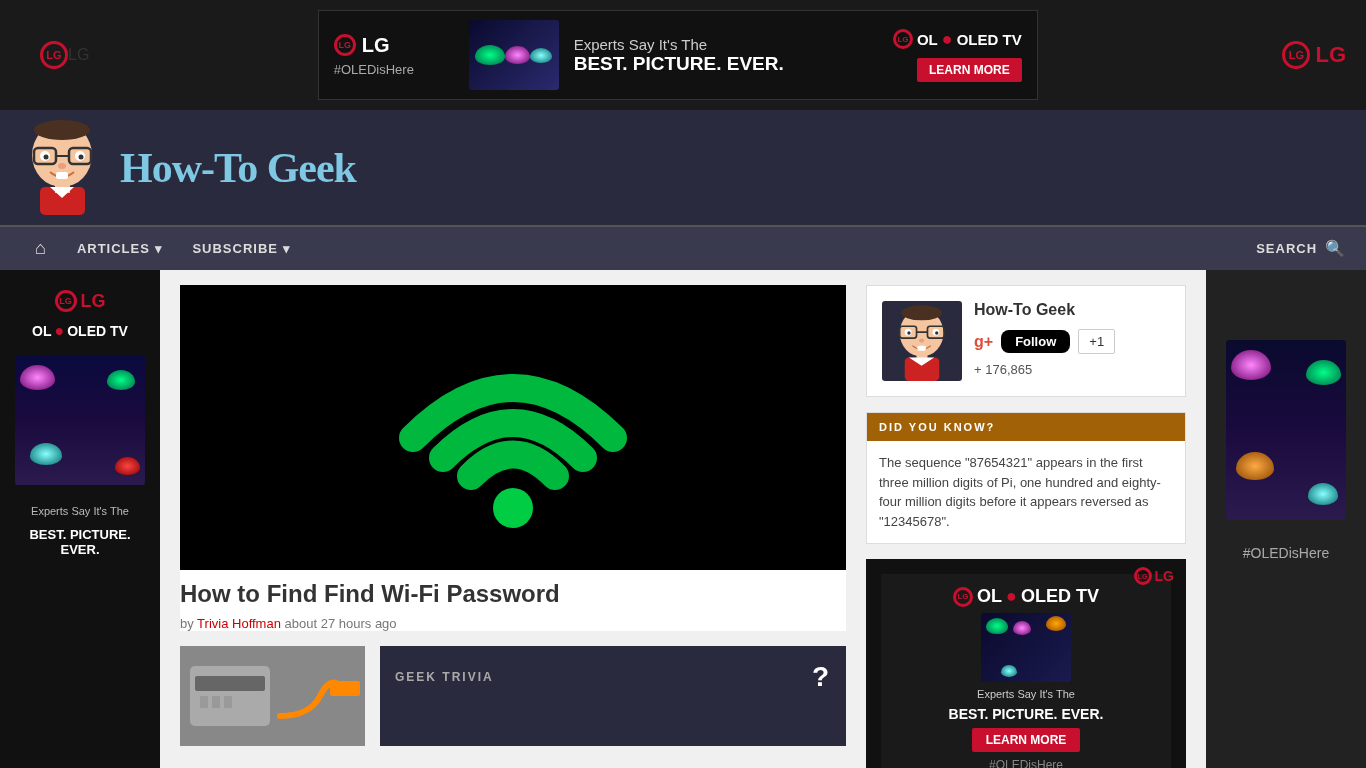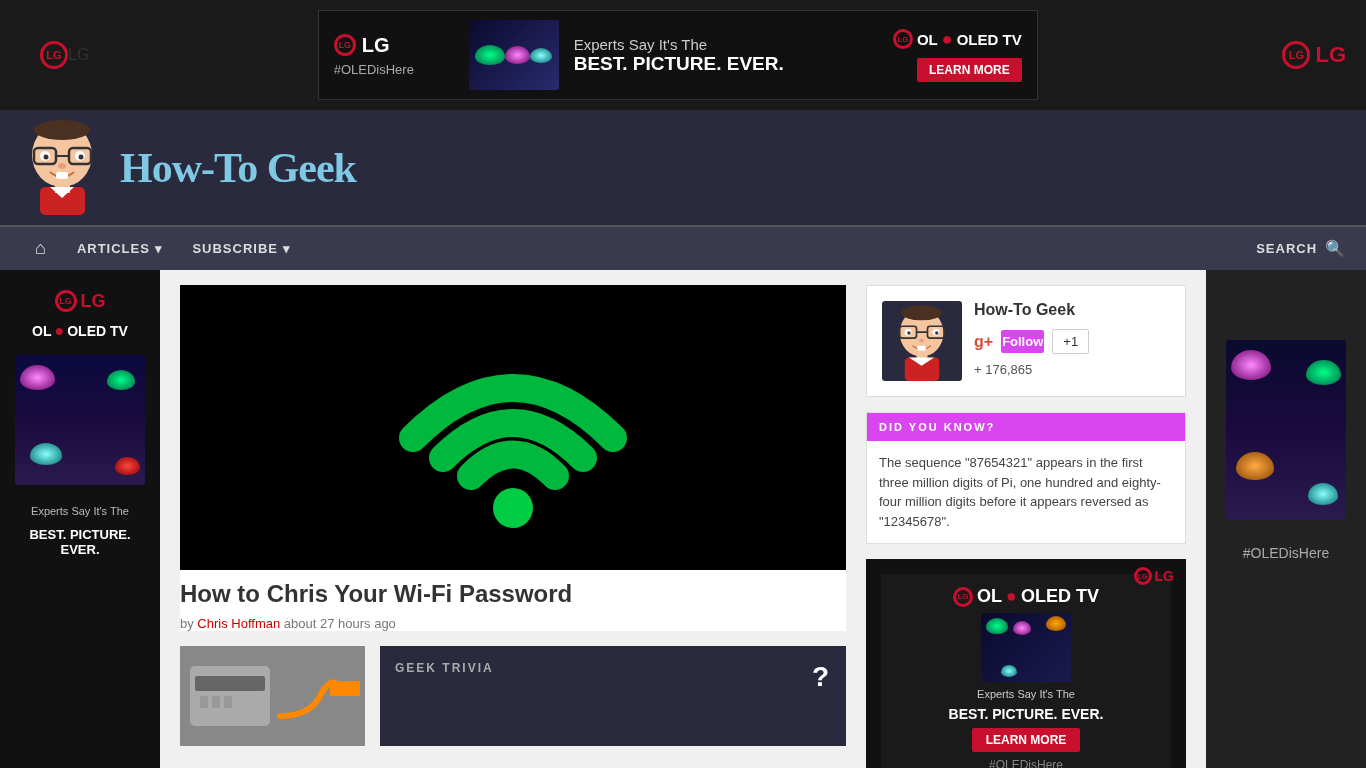--- a/index.html
+++ b/index.html
@@ -261,21 +261,21 @@
       flex: 1;
     }
     .trivia-header {
       font-size: 12px;
       font-weight: bold;
       text-transform: uppercase;
       letter-spacing: 2px;
       color: #aaa;
       margin-bottom: 12px;
       display: flex;
-      align-items: flex-start;
+      align-items: center;
       justify-content: space-between;
     }
     .trivia-q-mark {
       font-size: 28px;
       color: white;
       font-weight: bold;
     }
 
     
     .widget-htg-profile {
@@ -307,46 +307,46 @@
       align-items: center;
       gap: 8px;
       margin-bottom: 8px;
     }
     .google-plus-icon {
       color: #dd4b39;
       font-size: 16px;
       font-weight: bold;
     }
     .follow-btn {
-      background: #d946ef;
+      background: #000000;
       color: white;
       border: none;
-      padding: 4px 1px;
+      padding: 4px 14px;
       font-size: 13px;
       cursor: pointer;
-      border-radius: 2px;
+      border-radius: 8px;
       font-weight: bold;
     }
     .plus-one-btn {
       background: #fff;
       color: #333;
       border: 1px solid #ccc;
       padding: 4px 10px;
       font-size: 13px;
       cursor: pointer;
       border-radius: 2px;
     }
     .followers-count {
       font-size: 13px;
       color: #555;
     }
 
     
     .widget-section-header {
-      background: #d946ef;
+      background: #a16207;
       color: white;
       font-size: 11px;
       font-weight: bold;
       text-transform: uppercase;
       letter-spacing: 2px;
       padding: 8px 12px;
       margin-bottom: 0;
     }
     .widget-dyk {
       background: white;
@@ -584,23 +584,23 @@
 
             <path d="M60 130 Q160 30 260 130" fill="none" stroke="#00cc44" stroke-width="28" stroke-linecap="round" opacity="0.9"></path>
 
             <path d="M90 150 Q160 80 230 150" fill="none" stroke="#00cc44" stroke-width="28" stroke-linecap="round" opacity="0.9"></path>
 
             <path d="M118 168 Q160 125 202 168" fill="none" stroke="#00cc44" stroke-width="28" stroke-linecap="round" opacity="0.9"></path>
 
             <circle cx="160" cy="200" r="20" fill="#00cc44"></circle>
           </svg>
         </div>
-        <a class="featured-title" href="#">How to Chris Your Wi-Fi Password</a>
+        <a class="featured-title" href="#">How to Find Find Wi-Fi Password</a>
         <div class="featured-meta">
-          by <a href="#">Chris Hoffman</a>
+          by <a href="#">Trivia Hoffman</a>
           <span>about 27 hours ago</span>
         </div>
       </div>
 
       <div class="bottom-articles">
         <div class="article-thumb">
           <div class="thumb-img network-thumb">
 
             <svg width="185" height="100" viewBox="0 0 185 100" xmlns="http://www.w3.org/2000/svg">
               <rect width="185" height="100" fill="#888"></rect>

